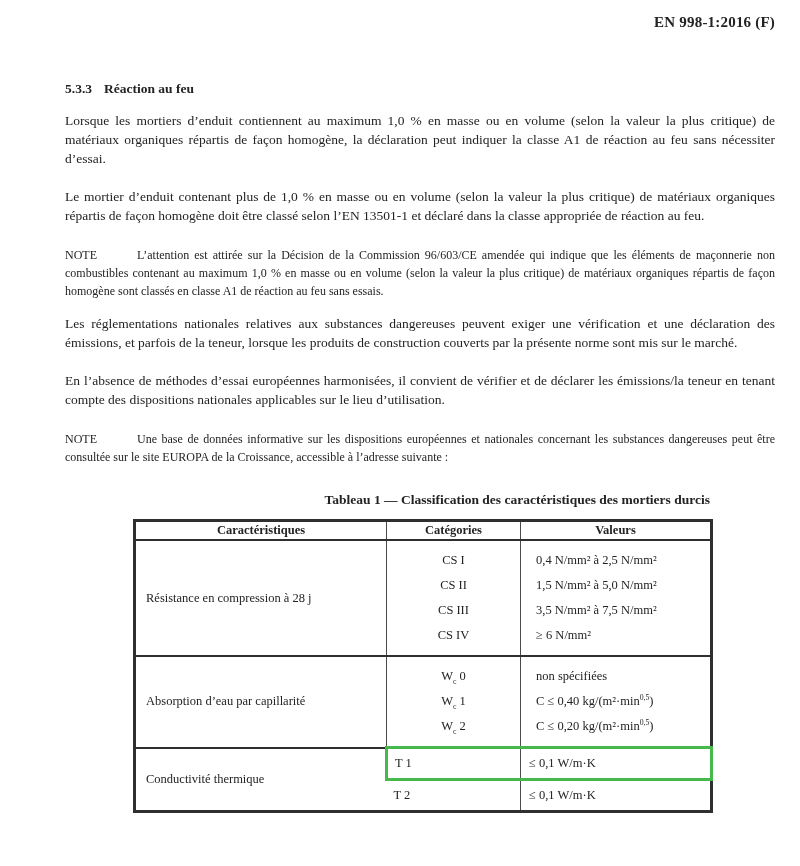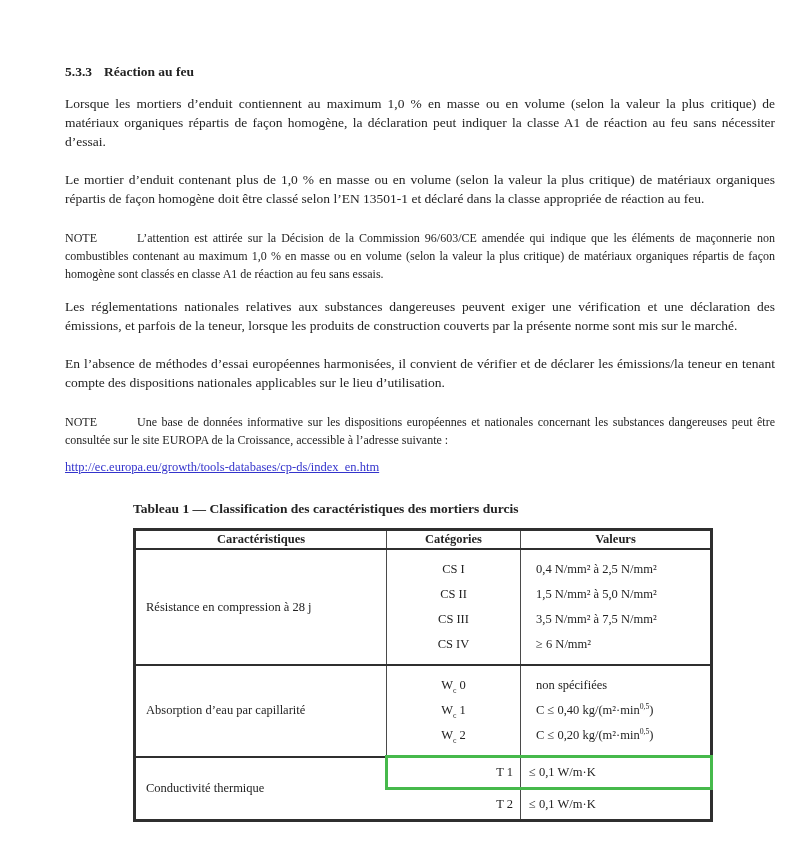--- a/index.html
+++ b/index.html
@@ -47,21 +47,21 @@
     text-align: justify;
   }
   .note-label { display: inline-block; margin-right: 40px; }
 
   .link-line { margin: 11px 0 0 0; font-size: 12.5px; }
   .doc-link { color: var(--link-blue); text-decoration: underline; cursor: pointer; }
 
   .table-title {
     margin: 26px 0 0 68px;
     width: 577px;
-    text-align: left;
+    text-align: right;
     font-weight: bold;
     font-size: 13.5px;
   }
 
   table.classif {
     margin: 11px 0 0 68px;
     border-collapse: collapse;
     border: 3px solid var(--frame);
     font-size: 12.5px;
     table-layout: fixed;
@@ -79,21 +79,21 @@
   }
   .classif th + th, .classif td + td { border-left: 1px solid var(--thin); }
 
   .classif td { padding: 7px; vertical-align: middle; }
   .classif tr.group-start > td { border-top: 2px solid var(--frame); }
 
   .classif td.char { padding-left: 10px; font-size: 12.5px; }
   .classif .ln { height: 25px; line-height: 25px; white-space: nowrap; }
   .classif td.cats .ln { text-align: center; }
   .classif td.vals .ln { padding-left: 8px; text-align: left; }
-  .classif td.cat2 { text-align: right; height: 25px; }
+  .classif td.cat2 { text-align: left; height: 25px; }
   .classif td.val2 { padding-left: 8px; height: 25px; }
 
   .classif tr.t2 > td.cat2, .classif tr.t2 > td.val2 { border-top: 1px solid var(--thin); }
 
   .classif tr.hl > td.cat2 {
     border-top: 3px solid var(--highlight-green);
     border-bottom: 3px solid var(--highlight-green);
     border-left: 3px solid var(--highlight-green);
   }
   .classif tr.hl > td.val2 {
@@ -104,37 +104,37 @@
   }
 
   sub.wc { font-size: 0.62em; line-height: 0; }
   sup.exp { font-size: 0.62em; line-height: 0; text-align: right; }
 </style>
 </head>
 <body>
 
 <div class="page">
 
+  <div class="doc-ref">EN 998-1:2016 (F)</div>
 
   <h2 class="sec-heading first"><span class="sec-num">5.3.3</span><span>Réaction au feu</span></h2>
 
   <p class="body-p">Lorsque les mortiers d’enduit contiennent au maximum 1,0 % en masse ou en volume (selon la valeur la plus critique) de matériaux organiques répartis de façon homogène, la déclaration peut indiquer la classe A1 de réaction au feu sans nécessiter d’essai.</p>
 
   <p class="body-p gap">Le mortier d’enduit contenant plus de 1,0 % en masse ou en volume (selon la valeur la plus critique) de matériaux organiques répartis de façon homogène doit être classé selon l’EN 13501-1 et déclaré dans la classe appropriée de réaction au feu.</p>
 
   <p class="note-p"><span class="note-label">NOTE</span><span>L’attention est attirée sur la Décision de la Commission 96/603/CE amendée qui indique que les éléments de maçonnerie non combustibles contenant au maximum 1,0 % en masse ou en volume (selon la valeur la plus critique) de matériaux organiques répartis de façon homogène sont classés en classe A1 de réaction au feu sans essais.</span></p>
 
 
   <p class="body-p">Les réglementations nationales relatives aux substances dangereuses peuvent exiger une vérification et une déclaration des émissions, et parfois de la teneur, lorsque les produits de construction couverts par la présente norme sont mis sur le marché.</p>
 
   <p class="body-p gap">En l’absence de méthodes d’essai européennes harmonisées, il convient de vérifier et de déclarer les émissions/la teneur en tenant compte des dispositions nationales applicables sur le lieu d’utilisation.</p>
 
   <p class="note-p"><span class="note-label">NOTE</span><span>Une base de données informative sur les dispositions européennes et nationales concernant les substances dangereuses peut être consultée sur le site EUROPA de la Croissance, accessible à l’adresse suivante :</span></p>
 
-  <p class="link-line"><a class="doc-link" href="#">http://ec.europa.eu/growth/tools-databases/cp-ds/index_en.htm</a></p>
 
   <div class="table-title">Tableau 1 — Classification des caractéristiques des mortiers durcis</div>
 
   <table class="classif">
     <colgroup>
         <col class="c1">
         <col class="c2">
         <col class="c3">
       </colgroup>
     <tbody>

